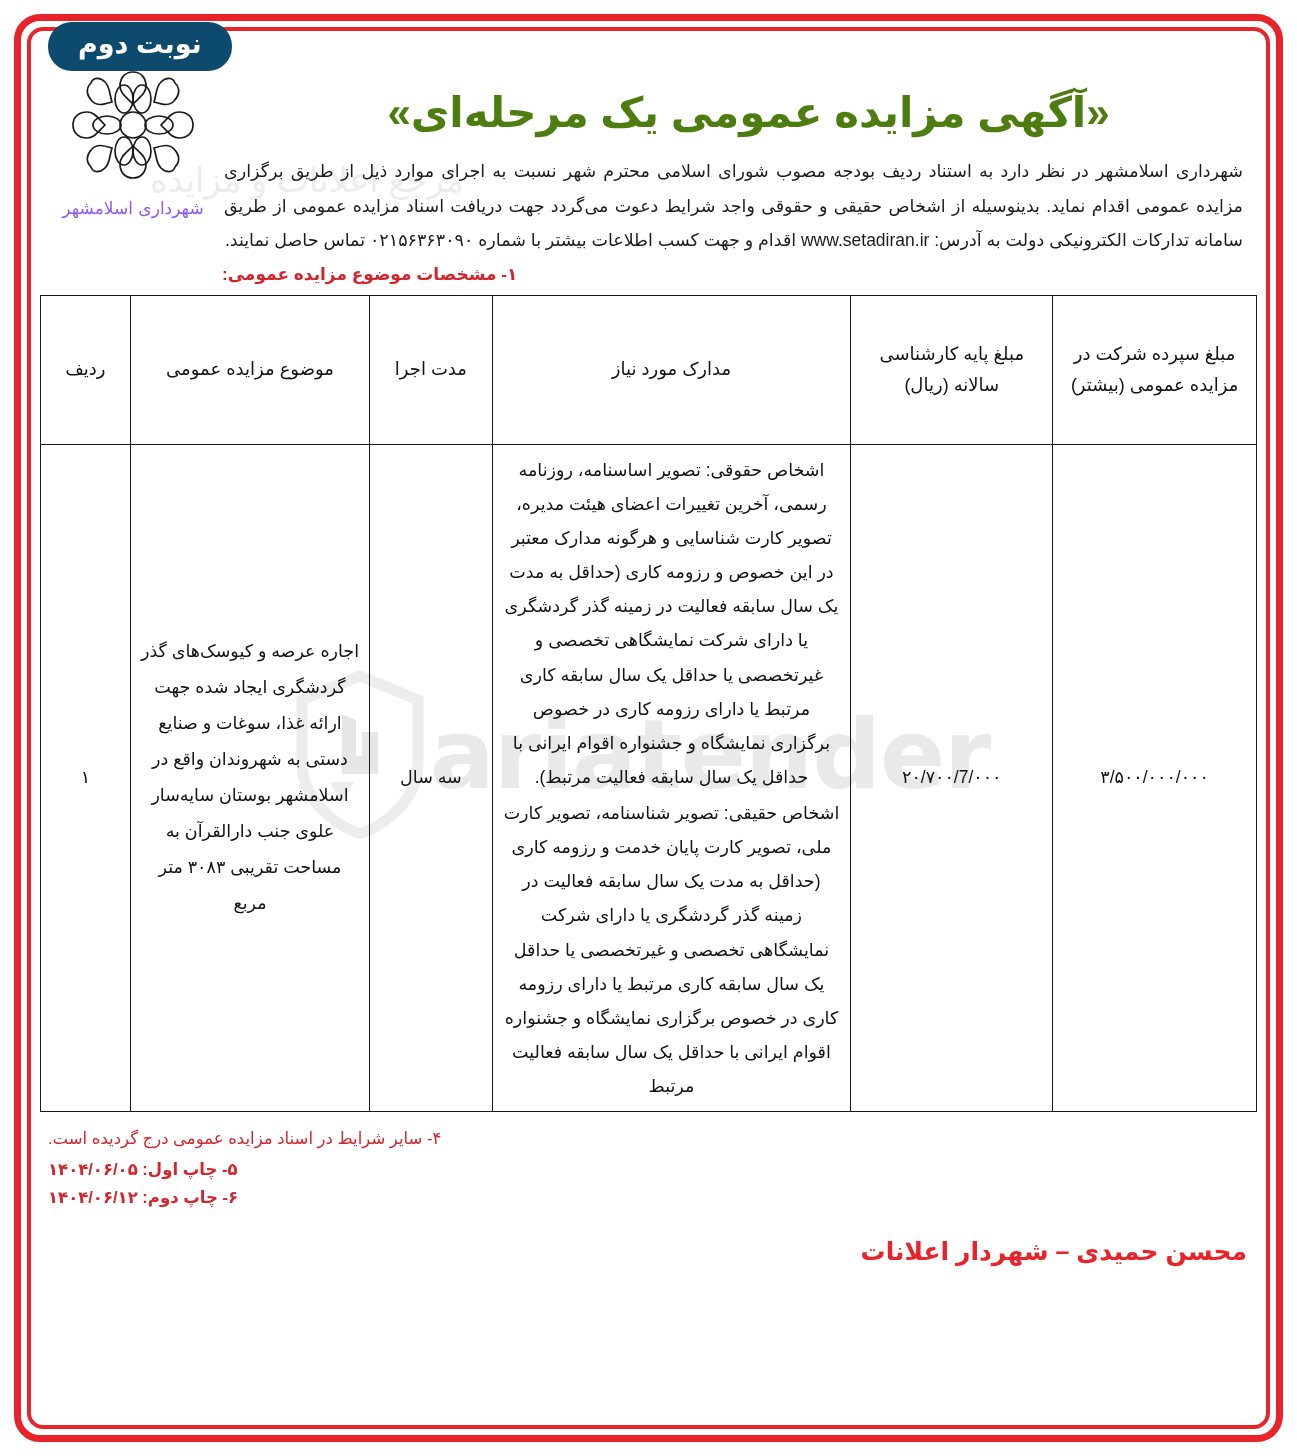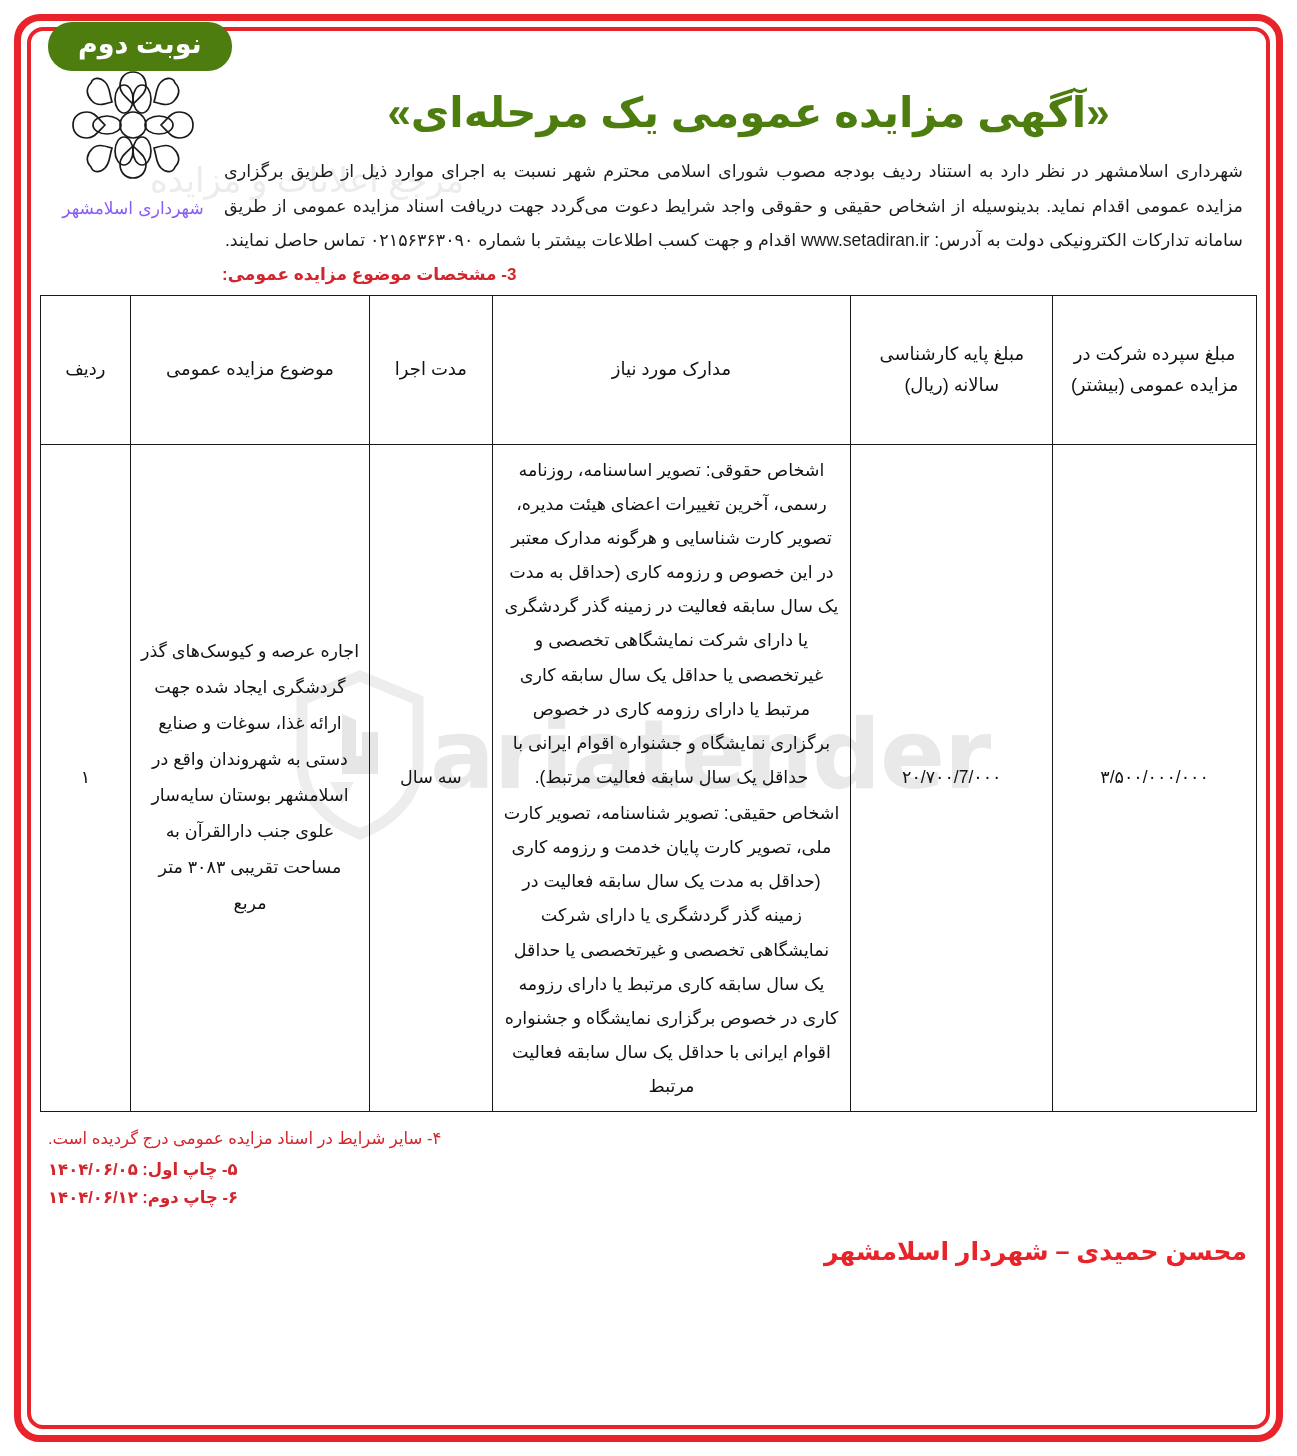--- a/index.html
+++ b/index.html
@@ -42,21 +42,21 @@
     border-radius: 16px;
     box-sizing: border-box;
     pointer-events: none;
   }
 
   
   .badge {
     position: absolute;
     left: 48px;
     top: 22px;
-    background: #4d7c0f;
+    background: #0c4a6e;
     color: #ffffff;
     font-size: 27px;
     font-weight: bold;
     padding: 9px 30px 13px 30px;
     border-radius: 24px;
     z-index: 6;
     letter-spacing: 0.5px;
     line-height: 1;
   }
 
@@ -250,21 +250,21 @@
   <div class="frame-inner"></div>
 
   <div class="badge">نوبت دوم</div>
 
   <div class="content">
 
     <div class="header">
       <div class="title-block">
         <h1 class="main-title">«آگهی مزایده عمومی یک مرحله‌ای»</h1>
         <p class="intro"><span>شهرداری اسلامشهر در نظر دارد به استناد ردیف بودجه مصوب شورای اسلامی محترم شهر نسبت به اجرای موارد ذیل از طریق برگزاری مزایده عمومی اقدام نماید. بدینوسیله از اشخاص حقیقی و حقوقی واجد شرایط دعوت می‌گردد جهت دریافت اسناد مزایده عمومی از طریق سامانه تدارکات الکترونیکی دولت به آدرس: </span><span class="url">www.setadiran.ir</span><span> اقدام و جهت کسب اطلاعات بیشتر با شماره ۰۲۱۵۶۳۶۳۰۹۰ تماس حاصل نمایند.</span></p>
-        <div class="note-1">3- مشخصات موضوع مزایده عمومی:</div>
+        <div class="note-1">۱- مشخصات موضوع مزایده عمومی:</div>
       </div>
 
       <div class="logo-box">
         <svg class="logo-svg" width="132" height="118" viewBox="0 0 132 118">
           <g fill="none" stroke="#1a1a1a" stroke-width="1.7">
 
             <path d="M66 6 c-9 0 -13 7 -13 14 c0 7 5 10 13 18 c8 -8 13 -11 13 -18 c0 -7 -4 -14 -13 -14 z"></path>
             <path d="M66 112 c-9 0 -13 -7 -13 -14 c0 -7 5 -10 13 -18 c8 8 13 11 13 18 c0 7 -4 14 -13 14 z"></path>
             <path d="M6 59 c0 -9 7 -13 14 -13 c7 0 10 5 18 13 c-8 8 -11 13 -18 13 c-7 0 -14 -4 -14 -13 z"></path>
             <path d="M126 59 c0 -9 -7 -13 -14 -13 c-7 0 -10 5 -18 13 c8 8 11 13 18 13 c7 0 14 -4 14 -13 z"></path>
@@ -322,16 +322,16 @@
     </table>
 
     <div class="notes">
       <div class="note">۴- سایر شرایط در اسناد مزایده عمومی درج گردیده است.</div>
       <div class="dates">
         <div class="note">۵- چاپ اول: ۱۴۰۴/۰۶/۰۵</div>
         <div class="note">۶- چاپ دوم: ۱۴۰۴/۰۶/۱۲</div>
       </div>
     </div>
 
-    <div class="signature">محسن حمیدی – شهردار اسلامشهر</div>
+    <div class="signature">محسن حمیدی – شهردار اعلانات</div>
 
   </div>
 </div>
 
 </body></html>

